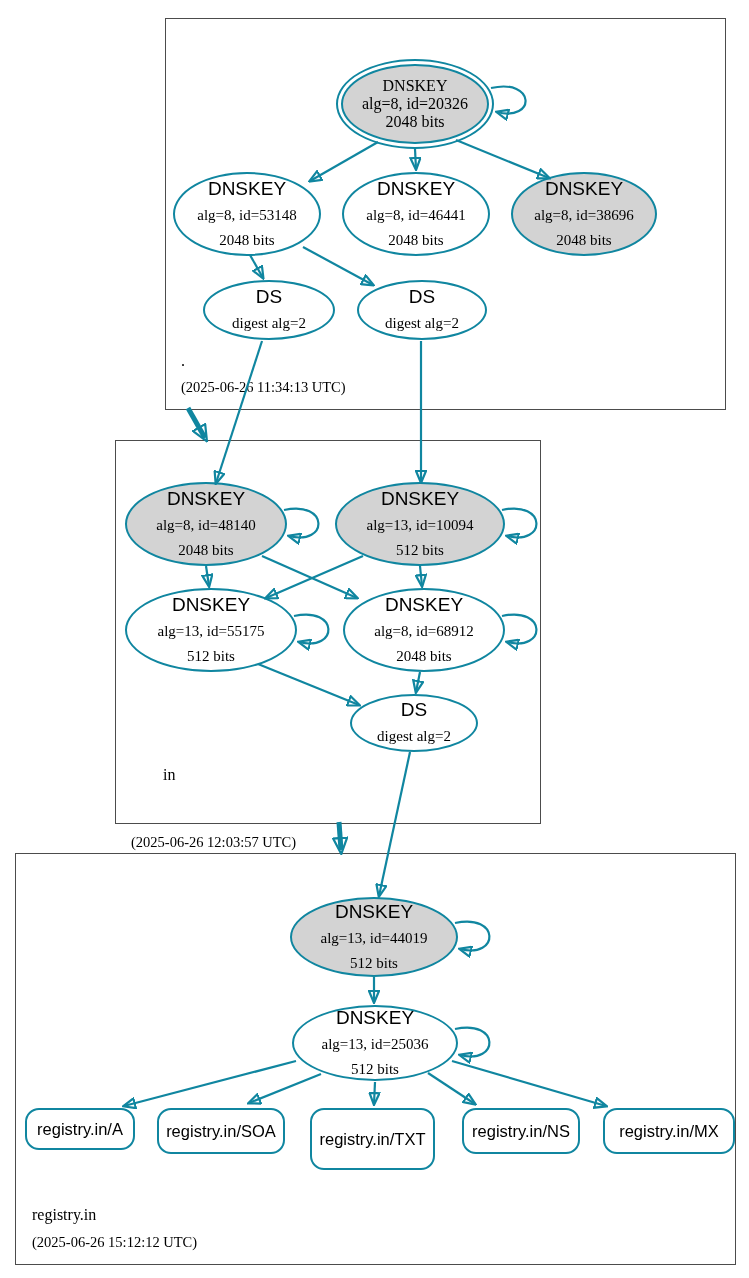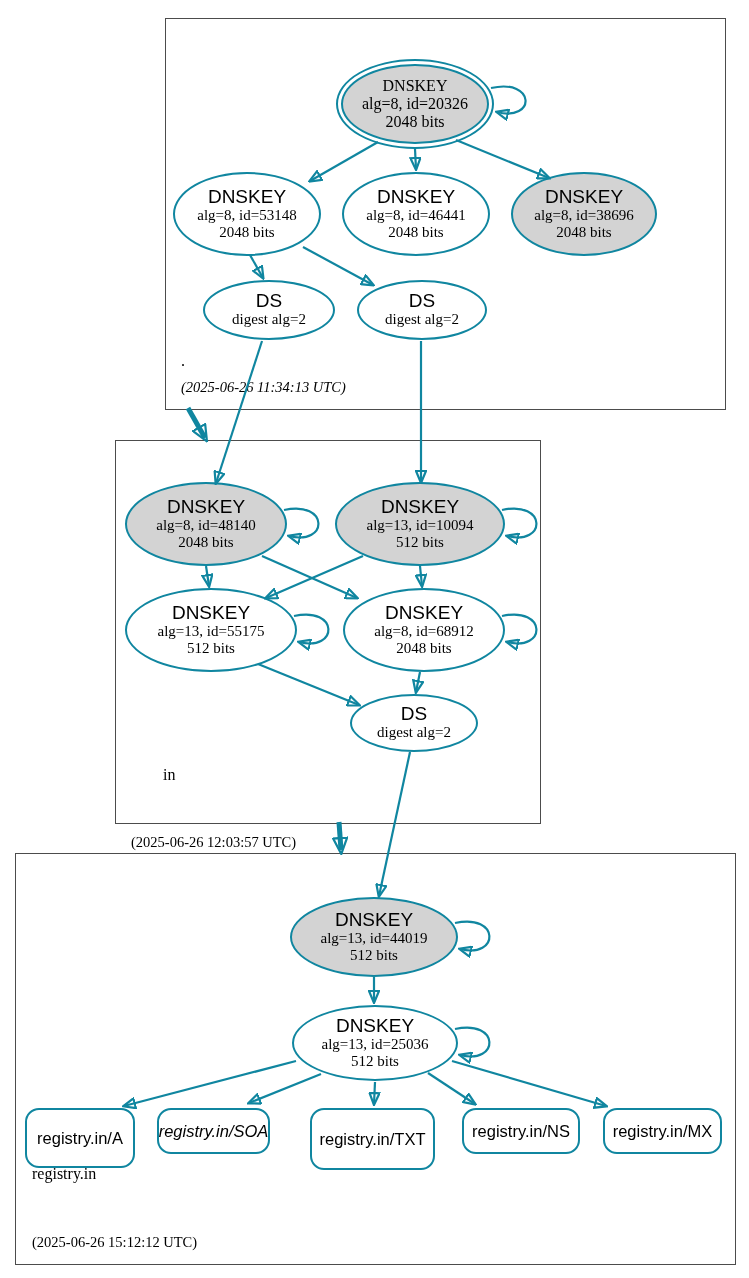--- a/index.html
+++ b/index.html
@@ -6,21 +6,21 @@
   #canvas{position:relative;width:749px;height:1278px;background:#fff;overflow:hidden;
           font-family:"Liberation Serif",serif;color:#000;}
   .zone-box{position:absolute;border:1px solid #4c4c4c;background:transparent;}
   .zone-name{position:absolute;font-family:"Liberation Serif",serif;font-size:16px;}
   .zone-ts{position:absolute;font-family:"Liberation Serif",serif;font-size:14.5px;}
   .node{position:absolute;border:2.5px solid #1086a0;border-radius:50%;background:#fff;
         display:flex;flex-direction:column;align-items:center;justify-content:center;
         text-align:center;box-sizing:border-box;}
   .node.sep{background:#d3d3d3;}
   .node .t{font-family:"Liberation Sans",sans-serif;font-size:19px;line-height:1.05;}
-  .node .d{font-family:"Liberation Serif",serif;font-size:15px;line-height:1.15;}
+  .node .d{font-family:"Liberation Serif",serif;font-size:15px;line-height:1.15;margin-top:8px;}
   .ksk-outer{position:absolute;border:2.5px solid #1086a0;border-radius:50%;background:#fff;box-sizing:border-box;}
   .ksk-inner{position:absolute;left:3px;top:3px;right:3px;bottom:3px;border:2.5px solid #1086a0;
              border-radius:50%;background:#d3d3d3;display:flex;flex-direction:column;
              align-items:center;justify-content:center;text-align:center;box-sizing:border-box;}
   .rrset{position:absolute;border:2.5px solid #1086a0;border-radius:14px;background:#fff;
          display:flex;align-items:center;justify-content:center;box-sizing:border-box;
          font-family:"Liberation Sans",sans-serif;font-size:16.5px;}
   #edges{position:absolute;left:0;top:0;pointer-events:none;}
   #edges path{fill:none;stroke:#1086a0;stroke-width:2.2;}
   #edges path.thick{stroke-width:5;}
@@ -28,24 +28,24 @@
 </head>
 <body>
 
 <div id="canvas">
 
   <div class="zone-box" style="left:165px;top:18px;width:559px;height:390px;"></div>
   <div class="zone-box" style="left:115px;top:440px;width:424px;height:382px;"></div>
   <div class="zone-box" style="left:15px;top:853px;width:719px;height:410px;"></div>
 
   <div class="zone-name" style="left:181px;top:352px;">.</div>
-  <div class="zone-ts" style="left:181px;top:379px;font-style:italic;">(2025-06-26 11:34:13 UTC)</div>
+  <div class="zone-ts" style="left:181px;top:379px;">(2025-06-26 11:34:13 UTC)</div>
   <div class="zone-name" style="left:131px;top:766px;margin-left:32px;">in</div>
   <div class="zone-ts" style="left:131px;top:792px;margin-top:42px;">(2025-06-26 12:03:57 UTC)</div>
-  <div class="zone-name" style="left:32px;top:1165px;text-align:center;">registry.in</div>
+  <div class="zone-name" style="left:32px;top:1206px;text-align:center;">registry.in</div>
   <div class="zone-ts" style="left:32px;top:1234px;">(2025-06-26 15:12:12 UTC)</div>
 
   <div class="ksk-outer" style="left:336px;top:59px;width:158px;height:90px;">
     <div class="ksk-inner">
       <span class="t">DNSKEY</span>
       <span class="d">alg=8, id=20326</span>
       <span class="d">2048 bits</span>
     </div>
   </div>
 
@@ -111,33 +111,33 @@
     <span class="d">alg=13, id=44019</span>
     <span class="d">512 bits</span>
   </div>
 
   <div class="node" style="left:292px;top:1005px;width:166px;height:76px;">
     <span class="t">DNSKEY</span>
     <span class="d">alg=13, id=25036</span>
     <span class="d">512 bits</span>
   </div>
 
-  <div class="rrset" style="left:25px;top:1108px;width:110px;height:60px;">
+  <div class="rrset" style="left:25px;top:1108px;width:110px;height:42px;">
     <span>registry.in/A</span>
   </div>
-  <div class="rrset" style="left:157px;top:1108px;width:113px;height:46px;font-style:italic;">
+  <div class="rrset" style="left:157px;top:1108px;width:128px;height:46px;">
     <span>registry.in/SOA</span>
   </div>
   <div class="rrset" style="left:310px;top:1108px;width:125px;height:62px;">
     <span>registry.in/TXT</span>
   </div>
   <div class="rrset" style="left:462px;top:1108px;width:118px;height:46px;">
     <span>registry.in/NS</span>
   </div>
-  <div class="rrset" style="left:603px;top:1108px;width:119px;height:46px;">
+  <div class="rrset" style="left:603px;top:1108px;width:132px;height:46px;">
     <span>registry.in/MX</span>
   </div>
 
   <svg id="edges" width="749" height="1278" viewBox="0 0 749 1278">
     <defs>
       <marker id="ah" markerUnits="userSpaceOnUse" markerWidth="14" markerHeight="12" refX="12" refY="6" orient="auto">
         <path d="M1,1 L13,6 L1,11 Z" fill="#1086a0" stroke="none"></path>
       </marker>
       <marker id="ahb" markerUnits="userSpaceOnUse" markerWidth="18" markerHeight="16" refX="13" refY="8" orient="auto">
         <path d="M1,1 L17,8 L1,15 Z" fill="#1086a0" stroke="none"></path>

